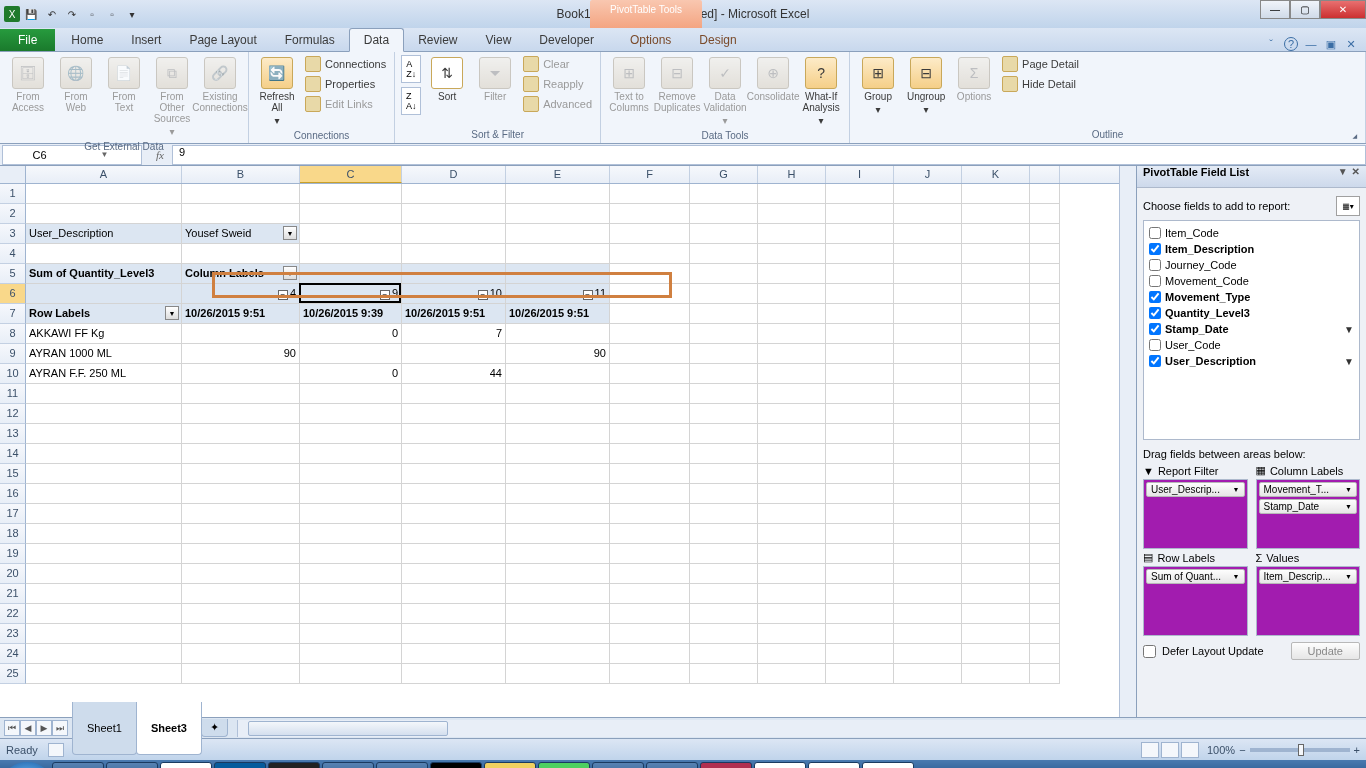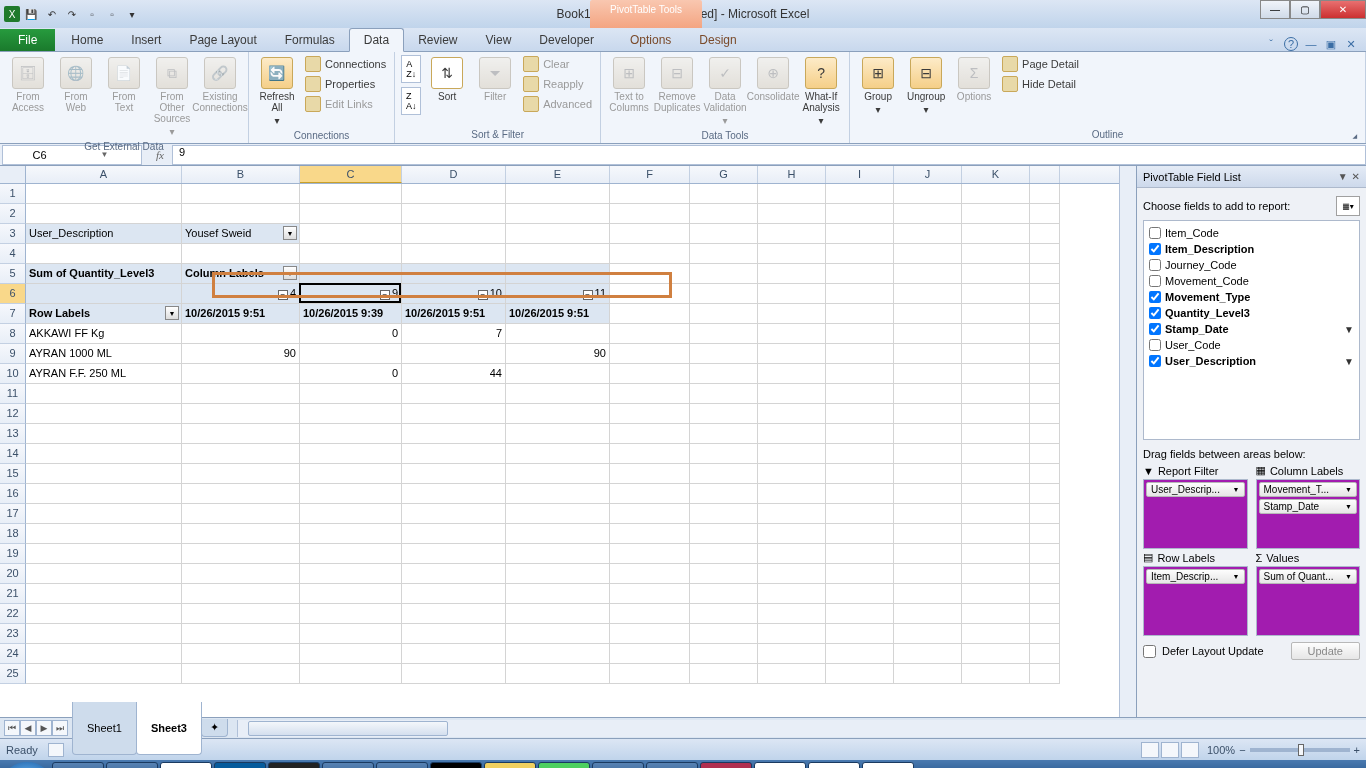--- a/index.html
+++ b/index.html
@@ -70,21 +70,21 @@
 .range-highlight { position: absolute; border: 3px solid #d08040; pointer-events: none; }
 
 
 .cw-A { width: 156px; } .cw-B { width: 118px; } .cw-C { width: 102px; } .cw-D { width: 104px; } .cw-E { width: 104px; } .cw-F { width: 80px; } .cw-G { width: 68px; } .cw-H { width: 68px; } .cw-I { width: 68px; } .cw-J { width: 68px; } .cw-K { width: 68px; } .cw-L { width: 30px; }
 
 
 .vscroll { width: 17px; background: #e8eef7; border-left: 1px solid #b0c0d8; }
 
 
 .pivot-pane { width: 230px; background: #eef1f6; border-left: 1px solid #8ba0bc; display: flex; flex-direction: column; font-size: 11px; }
-.pp-header { height: 22px; background: linear-gradient(#e4ebf6, #cdd9eb); border-bottom: 1px solid #adb9cc; display: flex; align-items: center; padding: 0 6px; font-weight: normal; }
+.pp-header { height: 22px; background: linear-gradient(#e4ebf6, #cdd9eb); border-bottom: 1px solid #adb9cc; display: flex; align-items: flex-start; padding: 0 6px; font-weight: bold; }
 .pp-header .x { margin-left: auto; display: flex; gap: 4px; font-size: 10px; color: #555; }
 .pp-choose { padding: 8px 6px 4px; display: flex; align-items: center; gap: 18px; }
 .pp-choose .layout-btn { margin-left: auto; width: 24px; height: 20px; border: 1px solid #a0a0a0; background: #fff; font-size: 8px; display: flex; align-items: center; justify-content: center; }
 .field-list { margin: 0 6px; border: 1px solid #adb9cc; background: #fff; height: 220px; padding: 4px; overflow: auto; }
 .field-item { display: flex; align-items: center; gap: 4px; padding: 2px 1px; font-size: 11px; }
 .field-item input { width: 12px; height: 12px; }
 .field-item.checked label { font-weight: bold; }
 .field-item .funnel { margin-left: auto; font-size: 10px; color: #333; }
 .drag-hint { padding: 8px 6px 4px; }
 .areas { display: grid; grid-template-columns: 1fr 1fr; grid-template-rows: auto 70px auto 70px; gap: 2px 8px; padding: 0 6px; }
@@ -764,29 +764,29 @@
             <span>Movement_T...</span>
             <span class="dd">▼</span>
           </div>
           <div class="field-chip">
             <span>Stamp_Date</span>
             <span class="dd">▼</span>
           </div>
         </div>
       <div class="area-label">▤ <span>Row Labels</span></div>
       <div class="area-label">Σ <span>Values</span></div>
+      <div class="area-box" id="area-vals">
+          <div class="field-chip">
+            <span>Sum of Quant...</span>
+            <span class="dd">▼</span>
+          </div>
+        </div>
       <div class="area-box" id="area-rows">
           <div class="field-chip">
             <span>Item_Descrip...</span>
-            <span class="dd">▼</span>
-          </div>
-        </div>
-      <div class="area-box" id="area-vals">
-          <div class="field-chip">
-            <span>Sum of Quant...</span>
             <span class="dd">▼</span>
           </div>
         </div>
     </div>
     <div class="defer-row">
       <input type="checkbox" style="">
       <span>Defer Layout Update</span>
       <button>Update</button>
     </div>
   </div>

